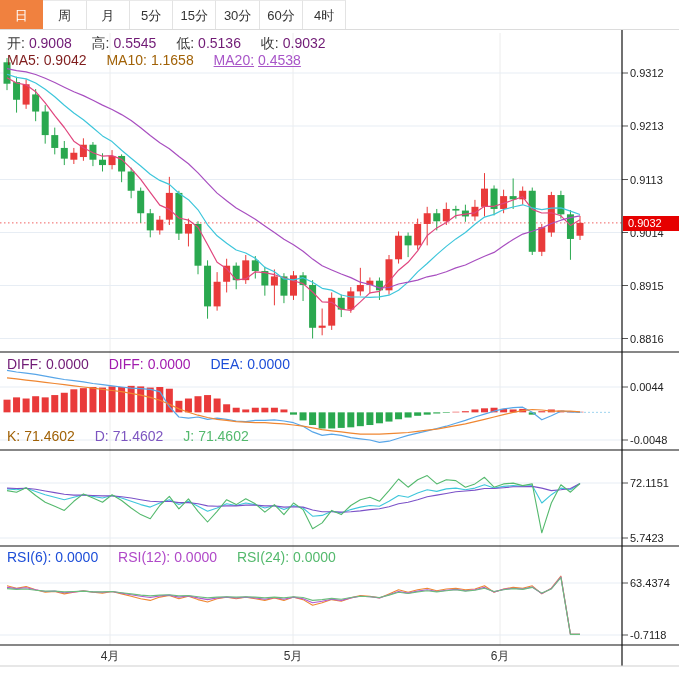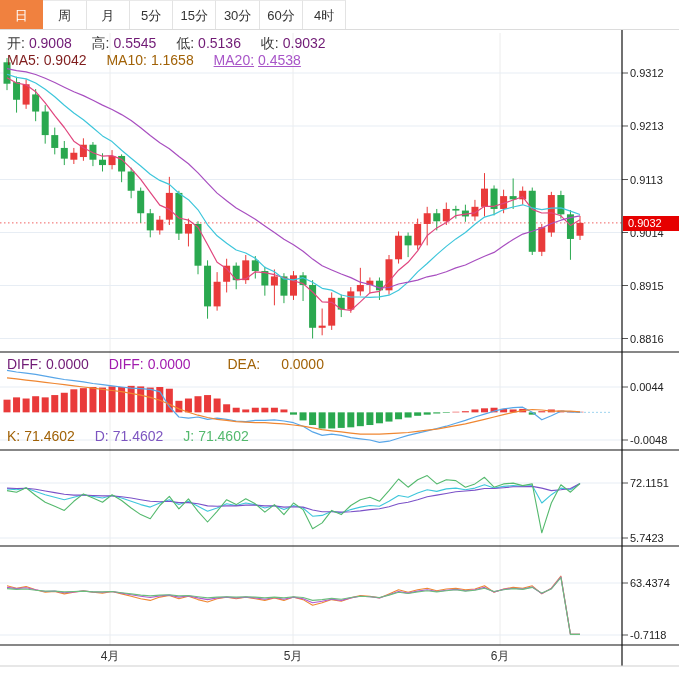--- a/index.html
+++ b/index.html
@@ -21,21 +21,21 @@
   
   .legend { position:absolute; left:7px; font-size:14px; white-space:nowrap; z-index:3; }
   .legend span { margin-right:4px; }
   .lg-gap { display:inline-block; width:8px; }
   .c-dark { color:#3a3a3a; }
   .c-red { color:#701a75; }
   .c-pink { color:#7f1d1d; }
   .c-cyan { color:#a16207; }
   .c-purple { color:#a855c8;text-decoration:underline; }
   .c-blue { color:#a21caf; }
-  .c-orange { color:#a16207;margin-left:17px; }
+  .c-orange { color:#1d4ed8; }
   .c-dpurple { color:#7d55c0; }
   .c-green { color:#54b96d; }
   .c-violet { color:#b049c8; }
 
   #legend-ohlc { top:35px; }
   #legend-ma { top:52px; }
   #legend-macd { top:356px; }
   #legend-kdj { top:428px; }
   #legend-rsi { top:549px; }
 
@@ -325,15 +325,20 @@
     <span class="c-blue">DIFF:</span><span class="c-blue">0.0000</span><span class="lg-gap"></span>
     <span class="c-orange">DEA:</span><span class="c-orange">0.0000</span>
   </div>
 
   <div class="legend" id="legend-kdj">
     <span class="c-cyan">K:</span><span class="c-cyan">71.4602</span><span class="lg-gap"></span>
     <span class="c-dpurple">D:</span><span class="c-dpurple">71.4602</span><span class="lg-gap"></span>
     <span class="c-green">J:</span><span class="c-green">71.4602</span>
   </div>
 
+  <div class="legend" id="legend-rsi">
+    <span class="c-orange">RSI(6):</span><span class="c-orange">0.0000</span><span class="lg-gap"></span>
+    <span class="c-violet">RSI(12):</span><span class="c-violet">0.0000</span><span class="lg-gap"></span>
+    <span class="c-green">RSI(24):</span><span class="c-green">0.0000</span>
+  </div>
 
   <div class="price-tag">0.9032</div>
 </div>
 
 </body></html>

